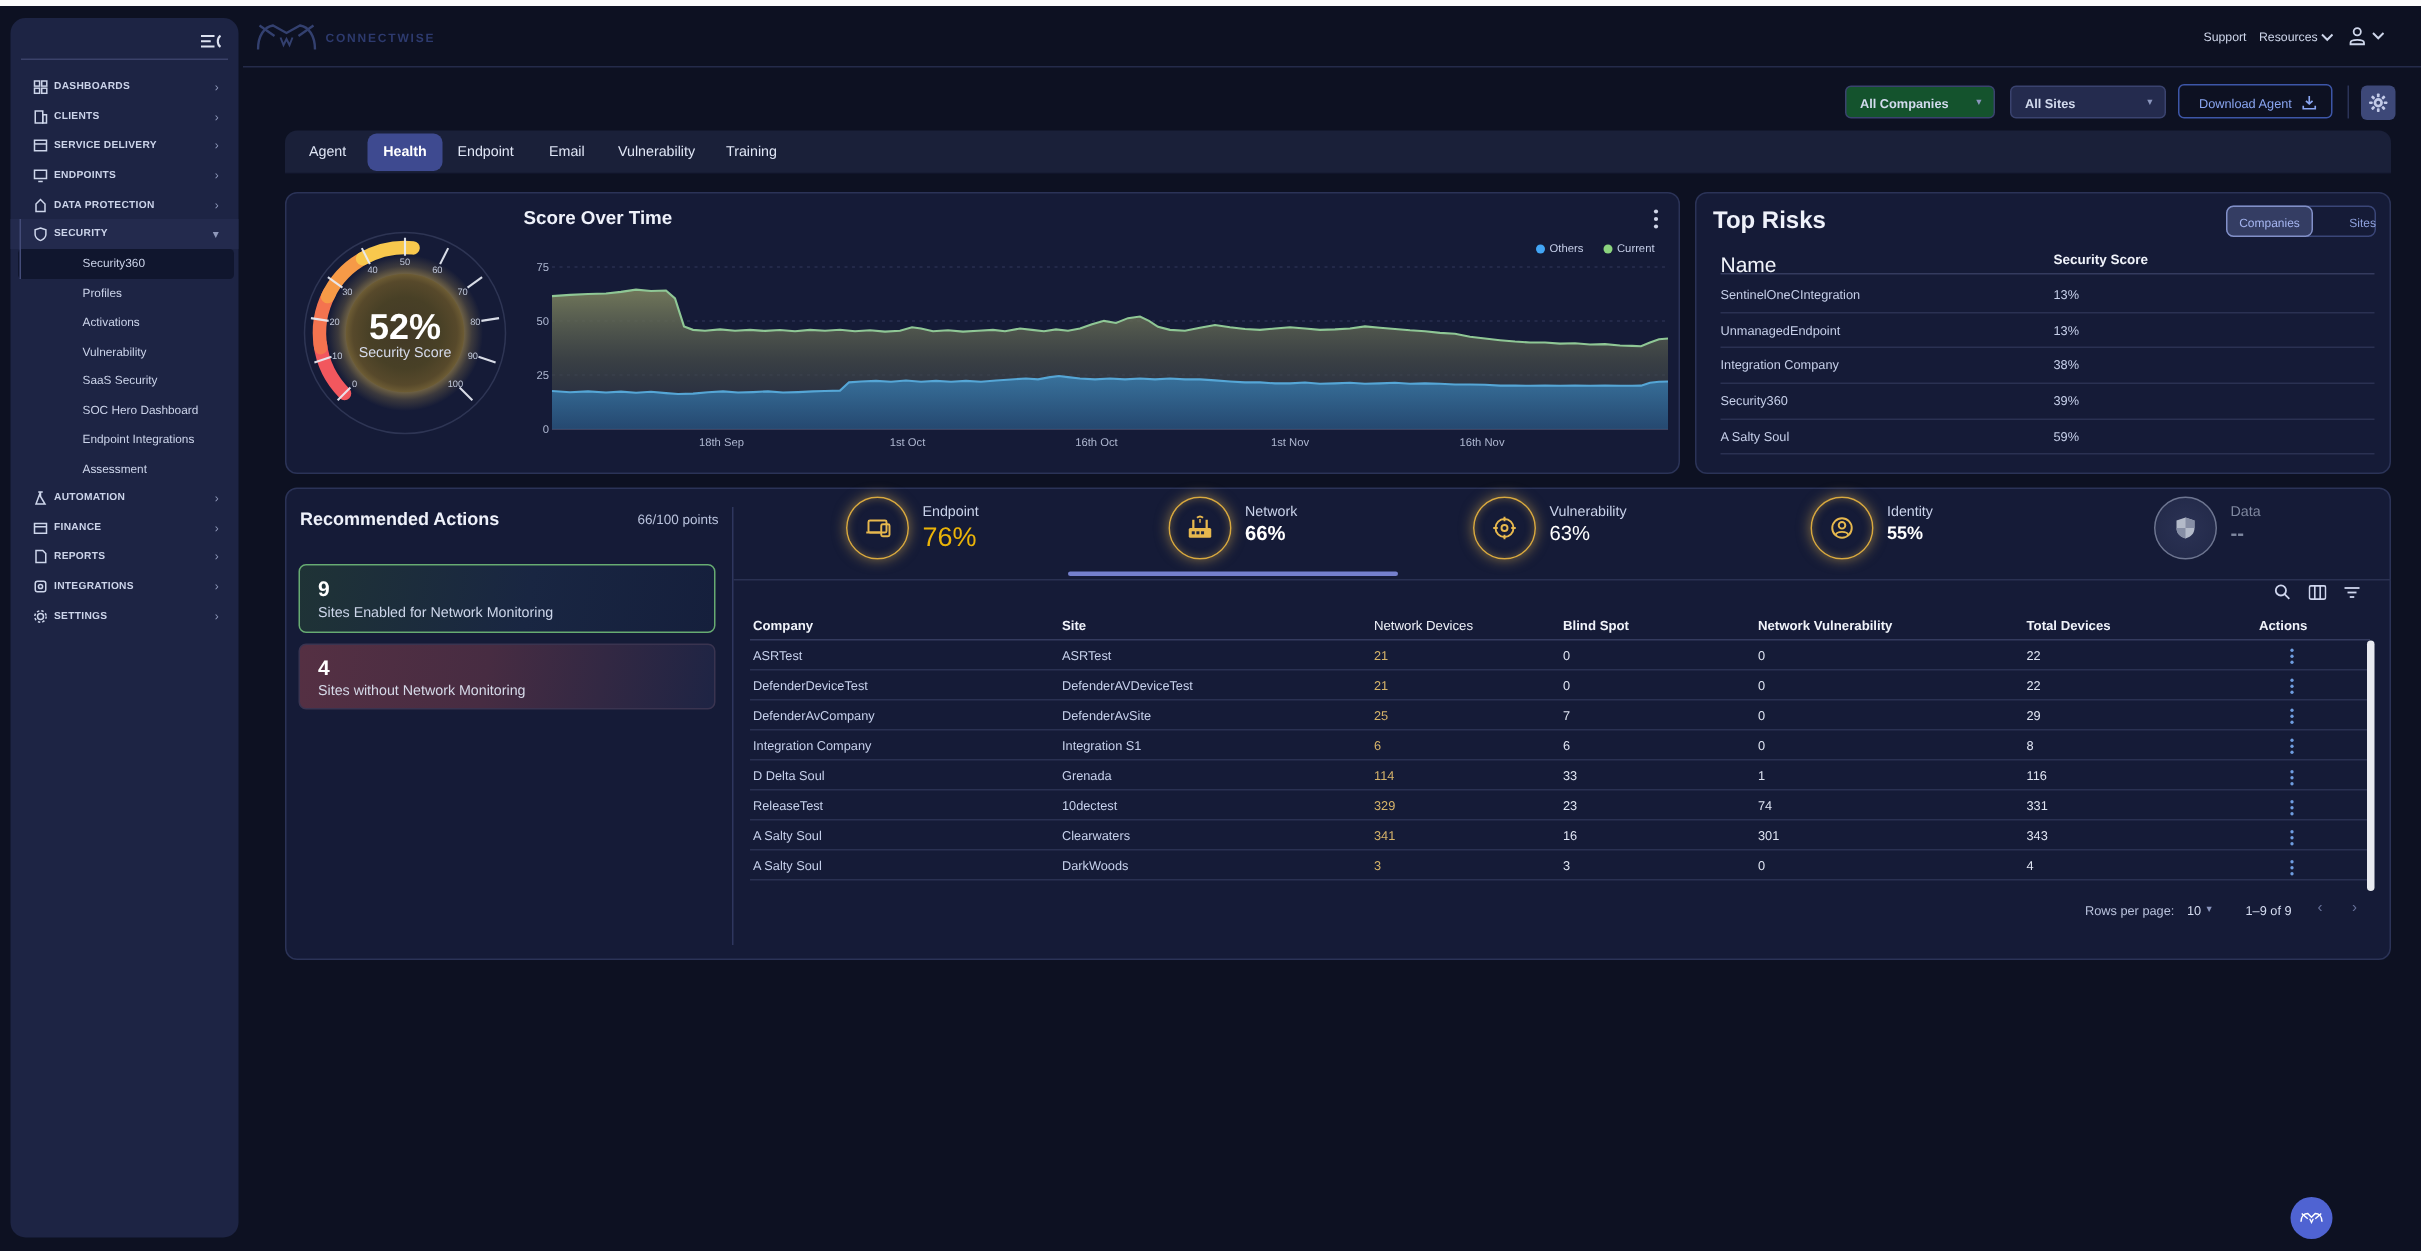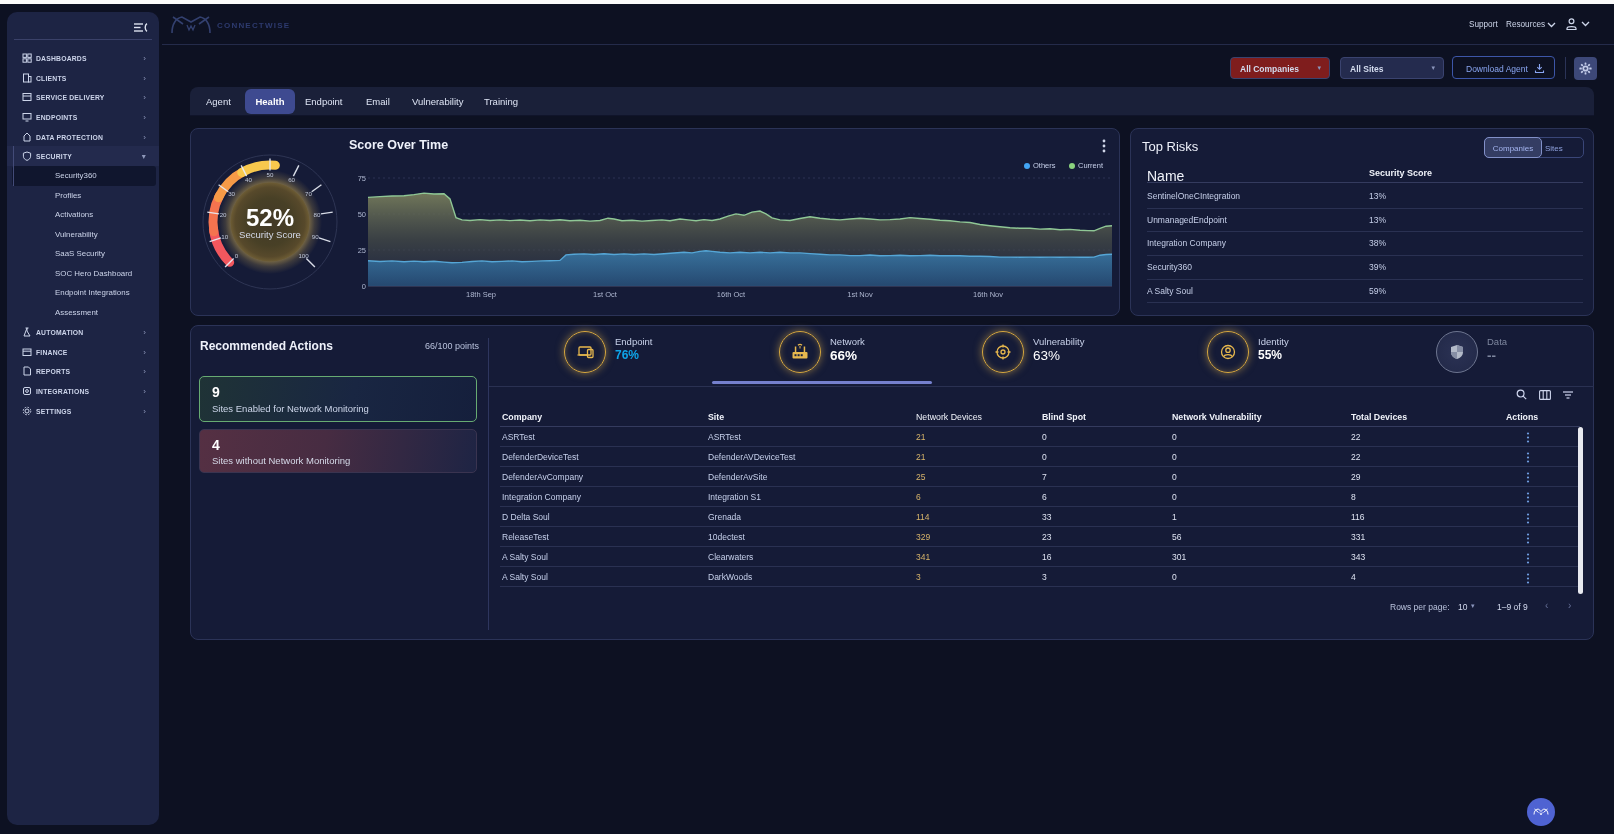--- a/index.html
+++ b/index.html
@@ -142,21 +142,21 @@
             <circle cx="5" cy="5" r="3.8" stroke="#cdd5ea" stroke-width="1" fill="none" stroke-dasharray="1.6,1.4"></circle>
           </svg>
           <span class="ml">SETTINGS</span>
           <span class="chev">›</span>
         </div>
 
     </div>
     <div style="position:absolute;left:6px;top:134px;width:1px;height:40px;background:#434b78"></div>
   </div>
 
-  <div style="position:absolute;left:1230px;top:57px;width:100px;height:22px;background:#7f1d1d;border:1px solid #3a436f;border-radius:4px">
+  <div style="position:absolute;left:1230px;top:57px;width:100px;height:22px;background:#14532d;border:1px solid #3a436f;border-radius:4px">
     <span class="seltxt" style="position:absolute;left:9px;top:6px">All Companies</span>
     <span style="position:absolute;right:8px;top:6px;color:#8b96bd;font-size:7px">▾</span>
   </div>
   <div style="position:absolute;left:1340px;top:57px;width:104px;height:22px;background:#242b4e;border:1px solid #3a436f;border-radius:4px">
     <span class="seltxt" style="position:absolute;left:9px;top:6px">All Sites</span>
     <span style="position:absolute;right:8px;top:6px;color:#8b96bd;font-size:7px">▾</span>
   </div>
   <div style="position:absolute;left:1452px;top:56px;width:103px;height:23px;border:1px solid #3d56a8;border-radius:4px">
     <span style="position:absolute;left:13px;top:6.5px;font-size:8.5px;color:#8aa6f2">Download Agent</span>
     <svg style="position:absolute;right:9px;top:6px" width="11" height="11" viewBox="0 0 11 11">
@@ -280,24 +280,24 @@
       <text x="26" y="94.5" text-anchor="end" font-size="7.5" fill="#aeb7d0">25</text>
       <text x="26" y="130.5" text-anchor="end" font-size="7.5" fill="#aeb7d0">0</text>
       <text x="141" y="139" text-anchor="middle" font-size="7.5" fill="#aeb7d0">18th Sep</text>
       <text x="265" y="139" text-anchor="middle" font-size="7.5" fill="#aeb7d0">1st Oct</text>
       <text x="391" y="139" text-anchor="middle" font-size="7.5" fill="#aeb7d0">16th Oct</text>
       <text x="520" y="139" text-anchor="middle" font-size="7.5" fill="#aeb7d0">1st Nov</text>
       <text x="648" y="139" text-anchor="middle" font-size="7.5" fill="#aeb7d0">16th Nov</text>
 </svg>
 
   <div class="card" style="left:1130px;top:128px;width:464px;height:188px"></div>
-  <div style="position:absolute;left:1142px;top:139px;font-size:13px;font-weight:normal;color:#eef1fa">Top Risks</div>
+  <div style="position:absolute;left:1142px;top:139px;font-size:16px;font-weight:bold;color:#eef1fa">Top Risks</div>
   <div style="position:absolute;left:1484px;top:137px;width:100px;height:21px;border:1px solid #3a4678;border-radius:5px">
     <div style="position:absolute;left:-1px;top:-1px;width:58px;height:21px;background:#343d63;border:1px solid #8290c8;border-radius:5px;text-align:center;line-height:21px;font-size:8px;color:#a5b5f0">Companies</div>
-    <div style="position:absolute;left:60px;top:0;width:39px;height:21px;text-align:left;line-height:21px;font-size:8px;color:#8fa1dd">Sites</div>
+    <div style="position:absolute;left:60px;top:0;width:39px;height:21px;text-align:right;line-height:21px;font-size:8px;color:#8fa1dd">Sites</div>
   </div>
   <div style="position:absolute;left:1147px;top:168px;font-size:14px;font-weight:normal;color:#f0f3fa">Name</div>
   <div style="position:absolute;left:1369px;top:168px;font-size:9px;font-weight:bold;color:#f0f3fa">Security Score</div>
   <div style="position:absolute;left:1147px;top:182px;width:436px;height:1px;background:#343b5e"></div>
   <div style="position:absolute;left:1147px;top:191px;font-size:8.5px;color:#c6cfe9">SentinelOneCIntegration</div>
 <div style="position:absolute;left:1369px;top:191px;font-size:8.5px;color:#c6cfe9">13%</div>
 <div style="position:absolute;left:1147px;top:208px;width:436px;height:1px;background:#2a3152"></div>
 <div style="position:absolute;left:1147px;top:214.7px;font-size:8.5px;color:#c6cfe9">UnmanagedEndpoint</div>
 <div style="position:absolute;left:1369px;top:214.7px;font-size:8.5px;color:#c6cfe9">13%</div>
 <div style="position:absolute;left:1147px;top:231px;width:436px;height:1px;background:#2a3152"></div>
@@ -326,21 +326,21 @@
   </div>
 
   <div style="position:absolute;left:564px;top:331px;width:42px;height:42px;border-radius:50%;border:1.4px solid #d9a93f;box-shadow:0 0 9px rgba(231,184,78,.55), inset 0 0 6px rgba(231,184,78,.35);">
 <svg width="20" height="20" viewBox="0 0 20 20" style="position:absolute;left:10px;top:10px">
         <rect x="4" y="5" width="12" height="8" rx="1" stroke="#e7b84e" stroke-width="1.3" fill="none"></rect>
         <path d="M2.5,13 L12,13" stroke="#e7b84e" stroke-width="1.3" fill="none"></path>
         <rect x="12.5" y="7.5" width="5.5" height="8" rx="1" stroke="#e7b84e" stroke-width="1.3" fill="none"></rect>
       </svg>
     </div>
 <div style="position:absolute;left:615px;top:336px;font-size:9.5px;color:#c9d2ea">Endpoint</div>
-<div style="position:absolute;left:615px;top:348px;font-size:12px;font-weight:bold;color:#0ea5e9">76%</div>
+<div style="position:absolute;left:615px;top:348px;font-size:18px;font-weight:normal;color:#eab308">76%</div>
 <div style="position:absolute;left:779px;top:331px;width:42px;height:42px;border-radius:50%;border:1.4px solid #d9a93f;box-shadow:0 0 9px rgba(231,184,78,.55), inset 0 0 6px rgba(231,184,78,.35);">
 <svg width="20" height="20" viewBox="0 0 20 20" style="position:absolute;left:10px;top:10px">
         <rect x="2.5" y="10" width="15" height="6.5" rx="1" fill="#e7b84e"></rect>
         <rect x="4.5" y="12.2" width="2" height="2" fill="#1d2440"></rect>
         <rect x="7.6" y="12.2" width="2" height="2" fill="#1d2440"></rect>
         <rect x="10.7" y="12.2" width="2" height="2" fill="#1d2440"></rect>
         <rect x="4.8" y="4.5" width="1.5" height="5.5" fill="#e7b84e"></rect>
         <rect x="13.7" y="4.5" width="1.5" height="5.5" fill="#e7b84e"></rect>
         <path d="M8,3.2 C9.2,2.2 10.8,2.2 12,3.2" stroke="#e7b84e" stroke-width="1.3" fill="none"></path>
         <line x1="10" y1="4" x2="10" y2="6.5" stroke="#e7b84e" stroke-width="1"></line>
@@ -460,21 +460,21 @@
     <svg style="position:absolute;left:1526px;top:512.5px" width="4" height="11" viewBox="0 0 4 11">
       <circle cx="2" cy="1.5" r="1.1" fill="#6f9de0"></circle>
       <circle cx="2" cy="5.5" r="1.1" fill="#6f9de0"></circle>
       <circle cx="2" cy="9.5" r="1.1" fill="#6f9de0"></circle>
     </svg>
     <div style="position:absolute;left:500px;top:526.1px;width:1080px;height:1px;background:#2a3152"></div>
 <div style="position:absolute;left:502px;top:532.1px;font-size:8.5px;color:#c7d1ec">ReleaseTest</div>
     <div style="position:absolute;left:708px;top:532.1px;font-size:8.5px;color:#c7d1ec">10dectest</div>
     <div style="position:absolute;left:916px;top:532.1px;font-size:8.5px;color:#d6b36a">329</div>
     <div style="position:absolute;left:1042px;top:532.1px;font-size:8.5px;color:#dfe4f2">23</div>
-    <div style="position:absolute;left:1172px;top:532.1px;font-size:8.5px;color:#dfe4f2">56</div>
+    <div style="position:absolute;left:1172px;top:532.1px;font-size:8.5px;color:#dfe4f2">74</div>
     <div style="position:absolute;left:1351px;top:532.1px;font-size:8.5px;color:#dfe4f2">331</div>
     <svg style="position:absolute;left:1526px;top:532.6px" width="4" height="11" viewBox="0 0 4 11">
       <circle cx="2" cy="1.5" r="1.1" fill="#6f9de0"></circle>
       <circle cx="2" cy="5.5" r="1.1" fill="#6f9de0"></circle>
       <circle cx="2" cy="9.5" r="1.1" fill="#6f9de0"></circle>
     </svg>
     <div style="position:absolute;left:500px;top:546.2px;width:1080px;height:1px;background:#2a3152"></div>
 <div style="position:absolute;left:502px;top:552.2px;font-size:8.5px;color:#c7d1ec">A Salty Soul</div>
     <div style="position:absolute;left:708px;top:552.2px;font-size:8.5px;color:#c7d1ec">Clearwaters</div>
     <div style="position:absolute;left:916px;top:552.2px;font-size:8.5px;color:#d6b36a">341</div>

